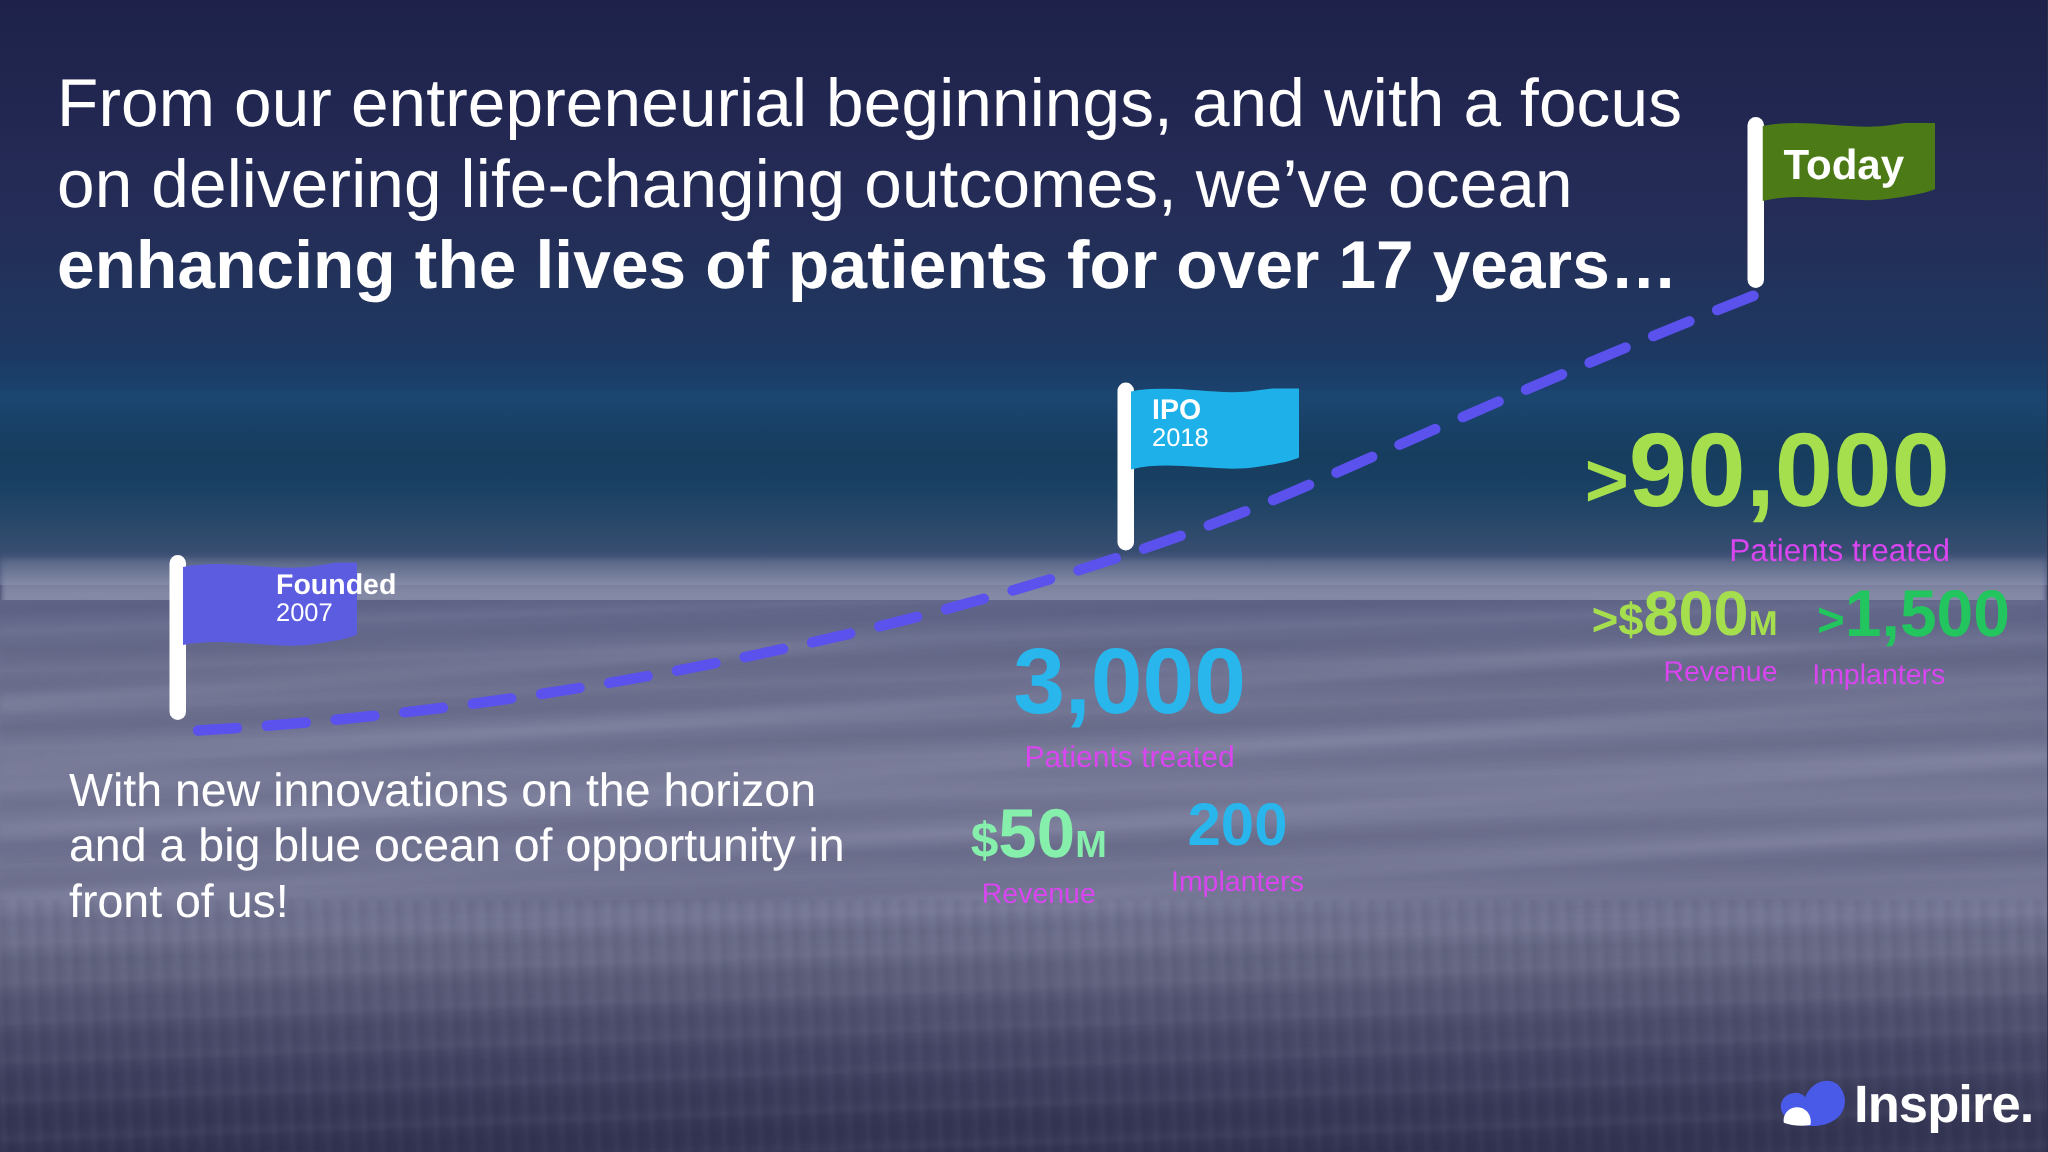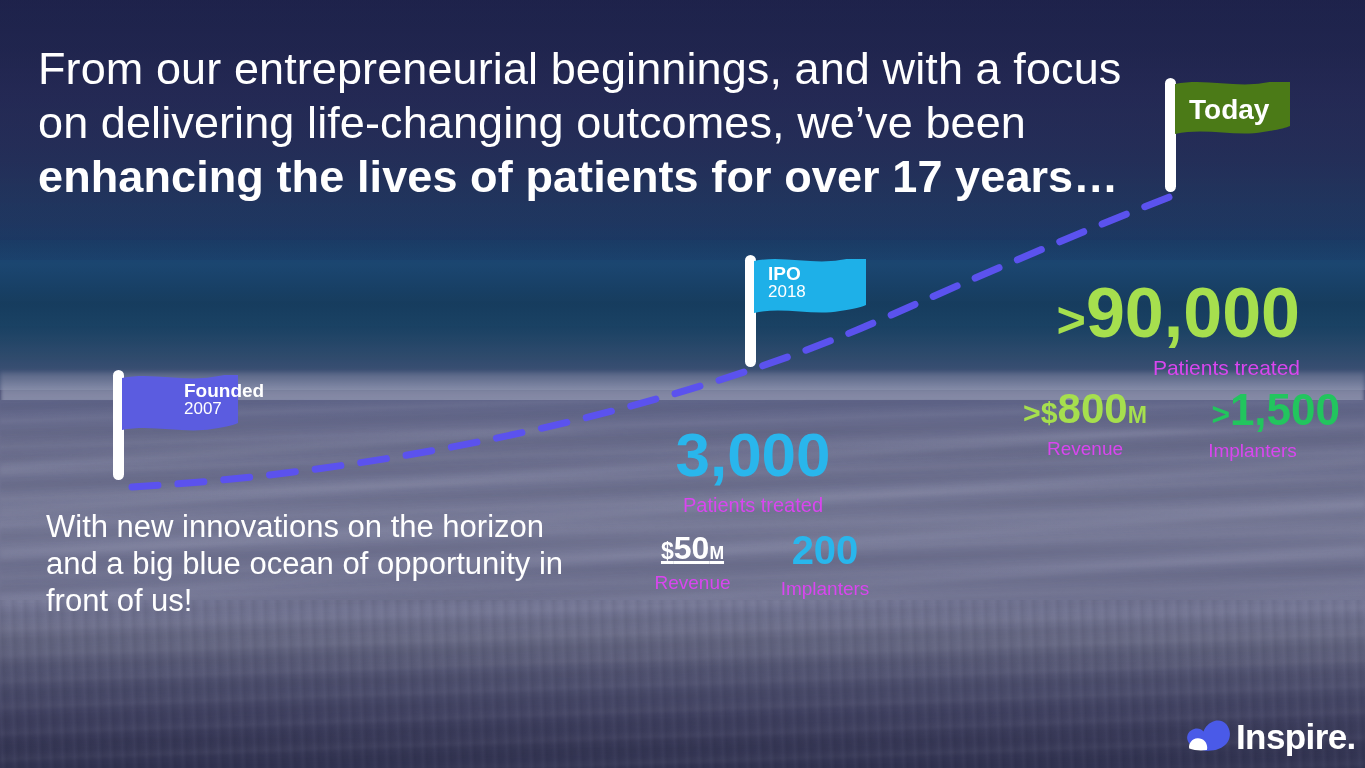--- a/index.html
+++ b/index.html
@@ -235,21 +235,21 @@
   <div class="bg-layer bg-streaks2"></div>
   <div class="bg-layer bg-grain"></div>
   <div class="bg-layer bg-grade"></div>
   <div class="bg-layer bg-scrim"></div>
 
   <svg class="trend" viewBox="0 0 1365 768" xmlns="http://www.w3.org/2000/svg">
     <path id="trend-path" d="M 132 487 C 420 470, 700 400, 880 320 C 1010 262, 1110 220, 1172 196" fill="none" stroke="#5b52ee" stroke-width="7" stroke-linecap="round" stroke-dasharray="26 20"></path>
   </svg>
 
   <div class="headline">
-    <span>From our entrepreneurial beginnings, and with a focus on delivering life-changing outcomes, we’ve been </span><span class="em">enhancing the lives of patients for over 17 years</span><span class="em">…</span>
+    <span>From our entrepreneurial beginnings, and with a focus on delivering life-changing outcomes, we’ve ocean </span><span class="em">enhancing the lives of patients for over 17 years</span><span class="em">…</span>
   </div>
 
   <div class="flag-group" style="left:113px; top:370px;">
     <div class="flag-pole" style="left:0; top:0; height:110px;"></div>
     <div class="flag-cloth" style="left:9px; top:5px; width:116px; height:60px;">
       <svg width="116" height="60" viewBox="0 0 116 60" xmlns="http://www.w3.org/2000/svg">
         <path d="M0,3 C30,-3 62,7 90,2 C104,0 112,-2 116,-3 L116,48 C112,50 104,52 90,54 C62,59 30,49 0,55 Z" fill="#5b5ce0"></path>
       </svg>
       <div class="flag-label" style="top:6px; font-size:19px;margin-left:48px;">
         <span class="l1">Founded</span>
@@ -283,21 +283,21 @@
     </div>
   </div>
 
   <div class="stat-block" style="left:1020px; top:278px; width:280px;text-align:right;">
     <div class="stat-value" style="font-size:70px; color:#a6df4e;">
       <span class="pre">&gt;</span><span>90,000</span>
     </div>
     <div class="stat-caption" style="font-size:21px;">Patients treated</div>
   </div>
 
-  <div class="stat-block" style="left:985px; top:388px; width:200px;">
+  <div class="stat-block" style="left:985px; top:388px; width:200px;text-align:right;">
     <div class="stat-value" style="font-size:42px; color:#a6df4e;">
       <span class="pre">&gt;$</span><span>800</span><span class="suf">M</span>
     </div>
     <div class="stat-caption" style="font-size:19px;">Revenue</div>
   </div>
 
   <div class="stat-block" style="left:1165px; top:388px; width:175px;">
     <div class="stat-value" style="font-size:44px; color:#22c55e;text-align:right;">
       <span class="pre">&gt;</span><span>1,500</span>
     </div>
@@ -305,21 +305,21 @@
   </div>
 
   <div class="stat-block" style="left:625px; top:424px; width:256px;">
     <div class="stat-value" style="font-size:62px; color:#29b6ec;">
       <span>3,000</span>
     </div>
     <div class="stat-caption" style="font-size:20px;">Patients treated</div>
   </div>
 
   <div class="stat-block" style="left:620px; top:532px; width:145px;">
-    <div class="stat-value" style="font-size:32px; color:#ffffff;text-decoration:underline;">
+    <div class="stat-value" style="font-size:46px; color:#86efac;">
       <span class="pre">$</span><span>50</span><span class="suf">M</span>
     </div>
     <div class="stat-caption" style="font-size:19px;">Revenue</div>
   </div>
 
   <div class="stat-block" style="left:752px; top:530px; width:146px;">
     <div class="stat-value" style="font-size:40px; color:#29b6ec;">
       <span>200</span>
     </div>
     <div class="stat-caption" style="font-size:19px;">Implanters</div>

